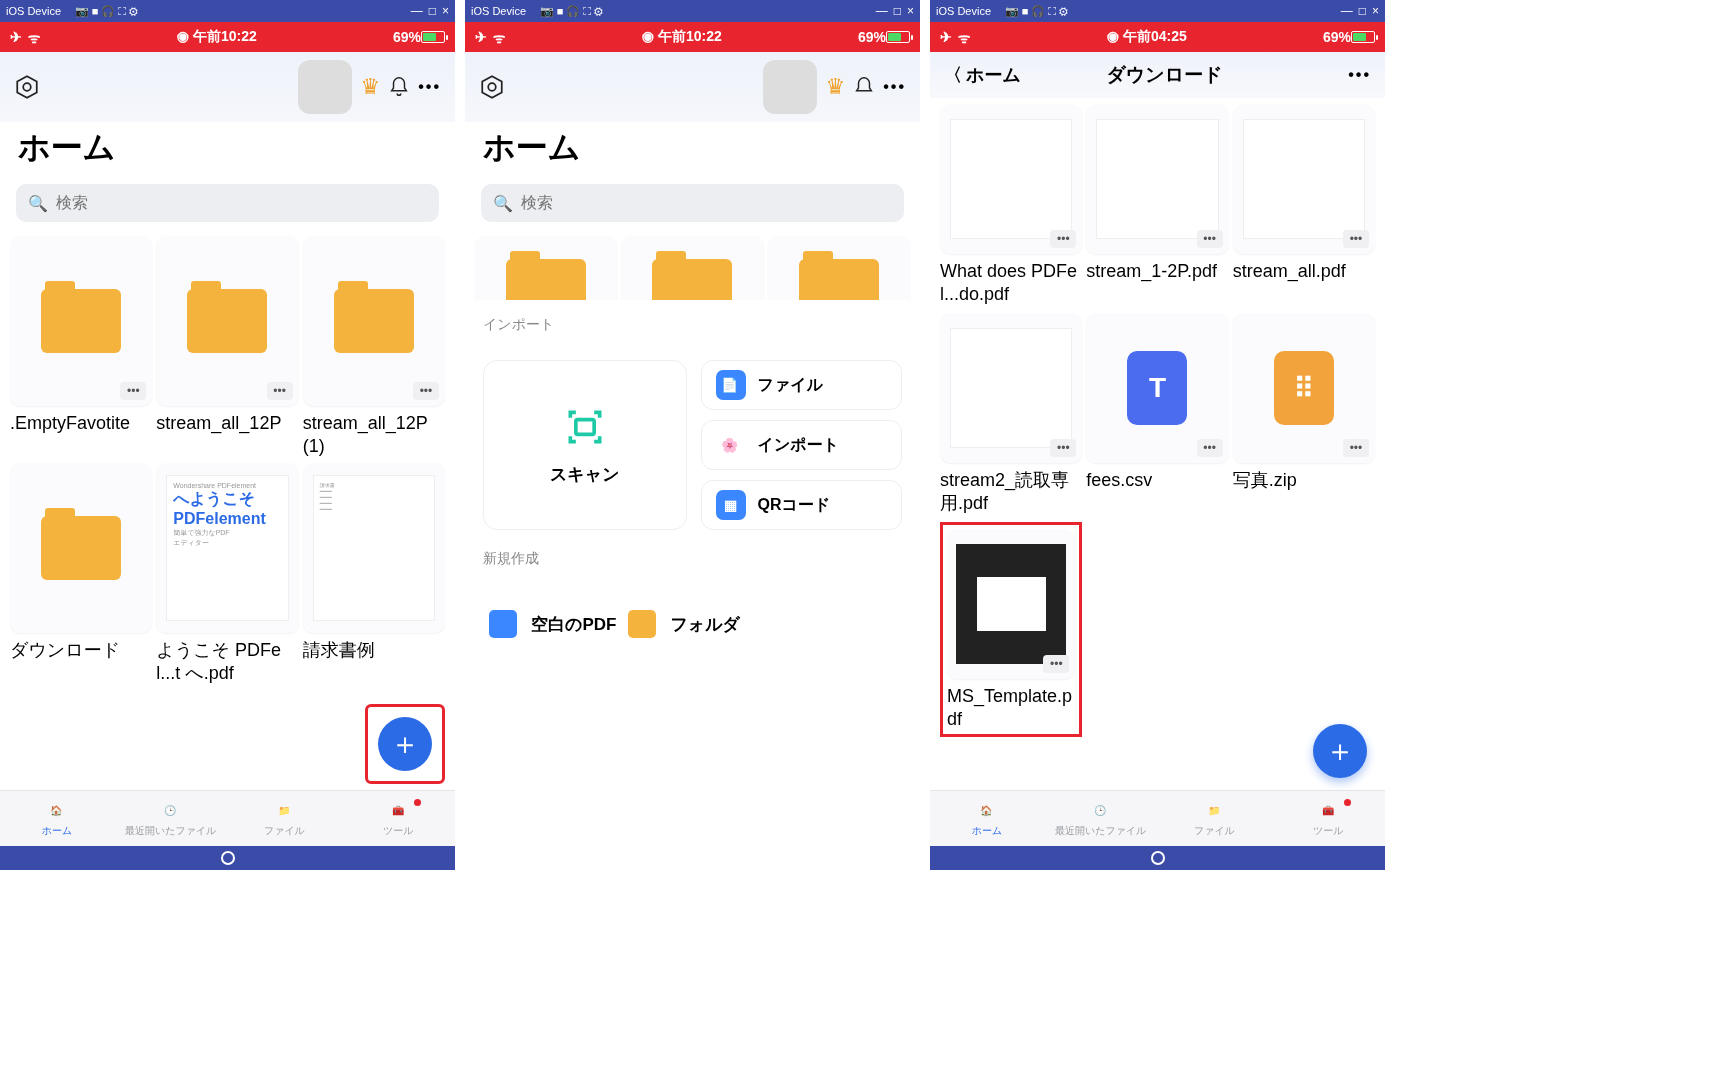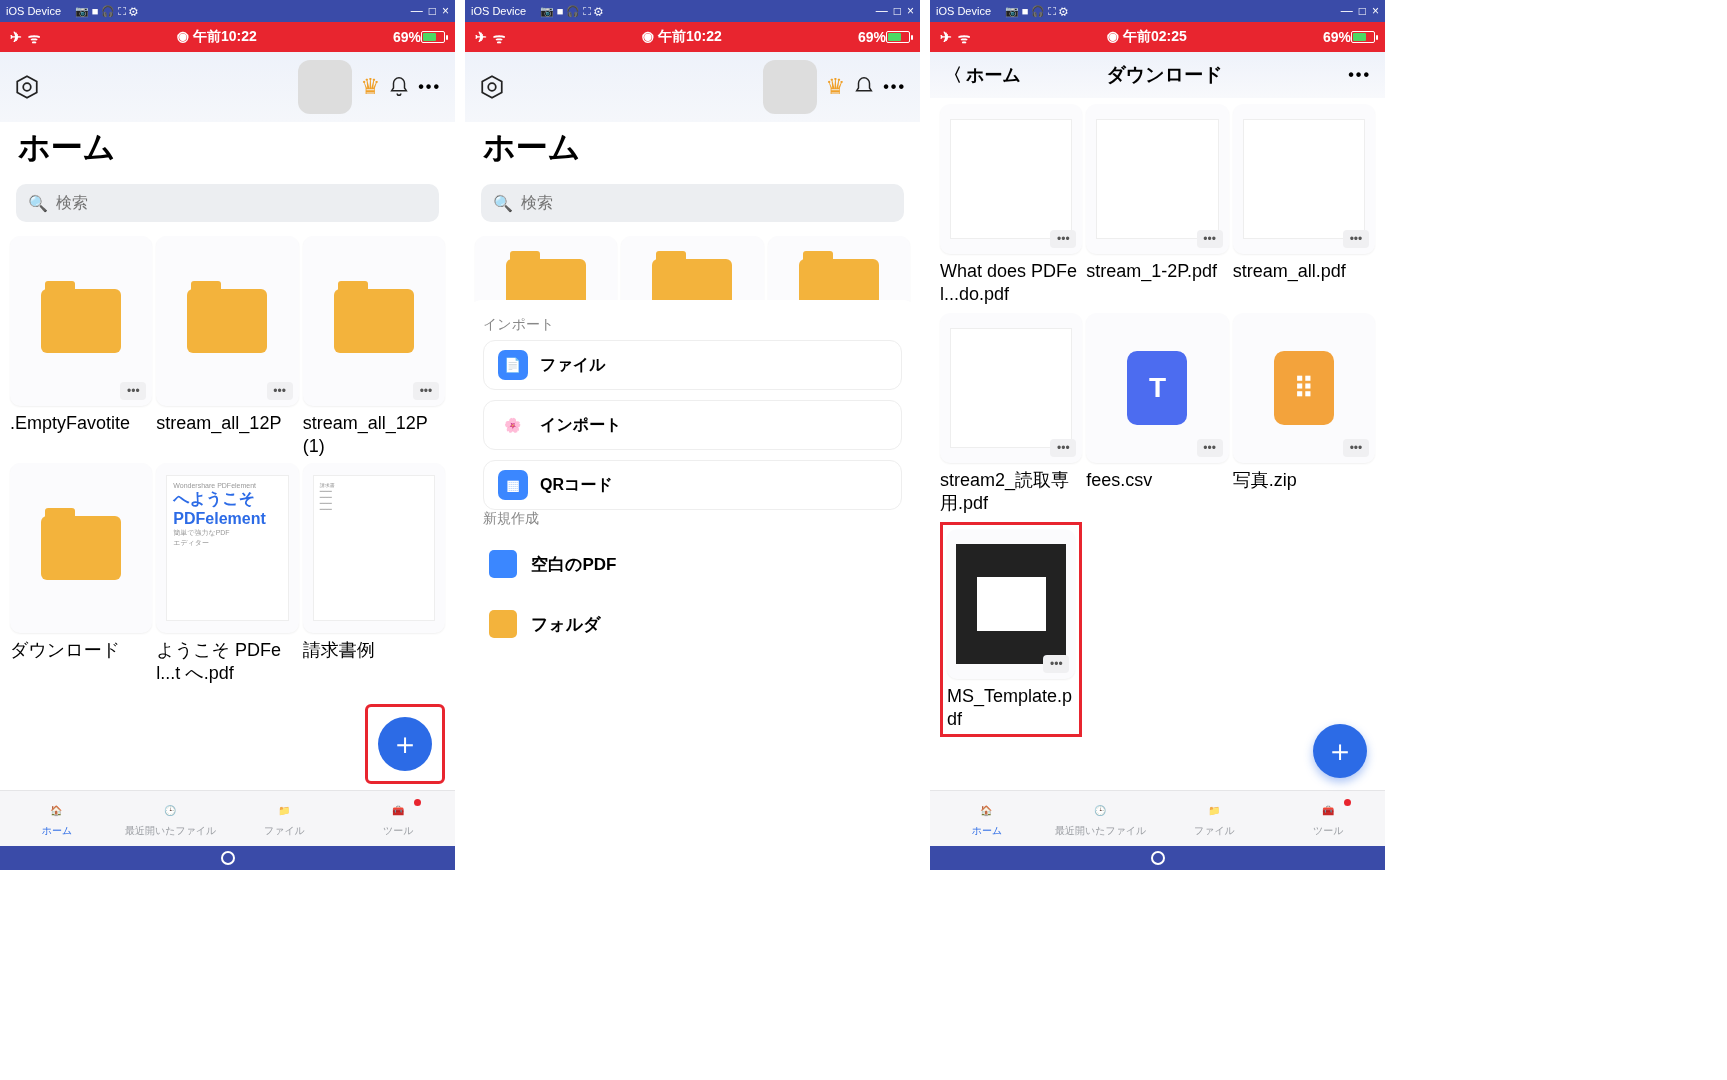--- a/index.html
+++ b/index.html
@@ -32,28 +32,28 @@
 .doc-thumb { width:86%; height:86%; background:#fff; border:1px solid #eee; padding:6px; font-size:7px; color:#999; overflow:hidden; }
 .tabbar { height:56px; background:#f6f6f8; border-top:1px solid #e5e5e7; display:flex; }
 .tabbar .tab { flex:1; display:flex; flex-direction:column; align-items:center; justify-content:center; gap:2px; font-size:10px; color:#9a9da2; position:relative; }
 .tabbar .tab.active { color:#2c6be6; }
 .tabbar .tab .tabicon { width:22px; height:22px; display:flex; align-items:center; justify-content:center; }
 .tabbar .dot { position:absolute; top:8px; right:30%; width:7px; height:7px; background:#e8252f; border-radius:50%; }
 .navfooter { height:24px; background:#3a4ba8; display:flex; align-items:center; justify-content:center; }
 .navfooter .circ { width:14px; height:14px; border:2px solid #fff; border-radius:50%; }
 .fab { position:absolute; right:18px; bottom:92px; width:54px; height:54px; background:#2c6be6; border-radius:50%; display:flex; align-items:center; justify-content:center; color:#fff; font-size:30px; font-weight:300; box-shadow:0 4px 10px rgba(44,107,230,.4); }
 .redbox { border:3px solid #e8252f; }
-.sheet { position:absolute; left:0; right:0; bottom:0; top:300px; background:#fff; border-radius:18px 18px 0 0; padding:16px 18px; display:flex; flex-direction:column; gap:0; }
+.sheet { position:absolute; left:0; right:0; bottom:0; top:300px; background:#fff; border-radius:18px 18px 0 0; padding:16px 18px; display:flex; flex-direction:column; gap:20px; }
 .sheet h4 { font-size:14px; color:#888; font-weight:500; margin-bottom:6px; }
 .sheet-row { display:flex; gap:14px; }
 .big-tile { flex:1; height:170px; border:1px solid #eee; border-radius:14px; display:flex; flex-direction:column; align-items:center; justify-content:center; gap:14px; font-size:17px; font-weight:600; }
 .small-list { flex:1; display:flex; flex-direction:column; gap:10px; }
 .small-tile { height:50px; border:1px solid #eee; border-radius:12px; display:flex; align-items:center; gap:12px; padding:0 14px; font-size:16px; font-weight:600; }
 .small-tile .ico { width:30px; height:30px; border-radius:7px; display:flex; align-items:center; justify-content:center; font-size:14px; color:#fff; }
-.sheet-list { display:flex; flex-direction:column; }
+.sheet-list { display:flex; }
 .sheet-item { display:flex; align-items:center; gap:14px; padding:16px 6px; font-size:17px; font-weight:600; }
 .sheet-item .ico { width:28px; height:28px; border-radius:5px; }
 .hdr2 { display:flex; align-items:center; padding:10px 14px; background:linear-gradient(#eef2fa,#f8f9fc); gap:8px; }
 .hdr2 .back { font-size:18px; font-weight:700; display:flex; align-items:center; gap:4px; }
 .hdr2 .title { flex:1; text-align:center; font-size:19px; font-weight:800; margin-left:-40px; }
 .grid2 { flex:1; overflow:auto; padding:6px 10px 80px; display:grid; grid-template-columns:repeat(3,1fr); gap:8px 4px; align-content:start; }
 .card2 { width:100%; height:150px; background:#fbfbfd; border-radius:10px; position:relative; display:flex; align-items:center; justify-content:center; box-shadow:0 1px 2px rgba(0,0,0,.06); }
 .card2 .more { position:absolute; right:6px; bottom:6px; width:26px; height:18px; background:#f0f0f2; border-radius:4px; display:flex; align-items:center; justify-content:center; font-size:12px; color:#555; }
 .fileletter { width:60px; height:74px; border-radius:10px; display:flex; align-items:center; justify-content:center; font-size:28px; font-weight:700; color:#fff; }
 svg { display:block; }
@@ -240,20 +240,29 @@
         <div class="folder-icon"></div>
       </div>
     <div class="card" style="flex:1;height:110px">
         <div class="folder-icon"></div>
       </div>
   </div>
 
   <div class="sheet">
     <h4>インポート</h4>
     <div class="sheet-row">
+      <div class="big-tile">
+        <span>
+            <svg width="44" height="44" viewBox="0 0 24 24" fill="none" stroke="#1ec9a5" stroke-width="2">
+              <path d="M4 7V4h3M20 7V4h-3M4 17v3h3M20 17v3h-3"></path>
+              <rect x="7" y="8" width="10" height="8" rx="1"></rect>
+            </svg>
+          </span>
+        <span>スキャン</span>
+      </div>
       <div class="small-list">
         <div class="small-tile">
             <div class="ico" style="background:#3b87ff">📄</div>
             <span>ファイル</span>
           </div>
         <div class="small-tile">
             <div class="ico" style="background:#fff">🌸</div>
             <span>インポート</span>
           </div>
         <div class="small-tile">
@@ -290,21 +299,21 @@
         <span>—</span>
         <span>□</span>
         <span>×</span>
       </div>
   </div>
   <div class="statusbar">
     <div class="left">
         <span>✈</span>
         <span>ᯤ</span>
       </div>
-    <div class="center"><span>◉</span> <span>午前02:25</span></div>
+    <div class="center"><span>◉</span> <span>午前04:25</span></div>
     <div class="right">
         <span>69%</span>
         <span class="battery">
           <span class="fill"></span>
         </span>
       </div>
   </div>
 
   <div class="hdr2">
     <div class="back">

